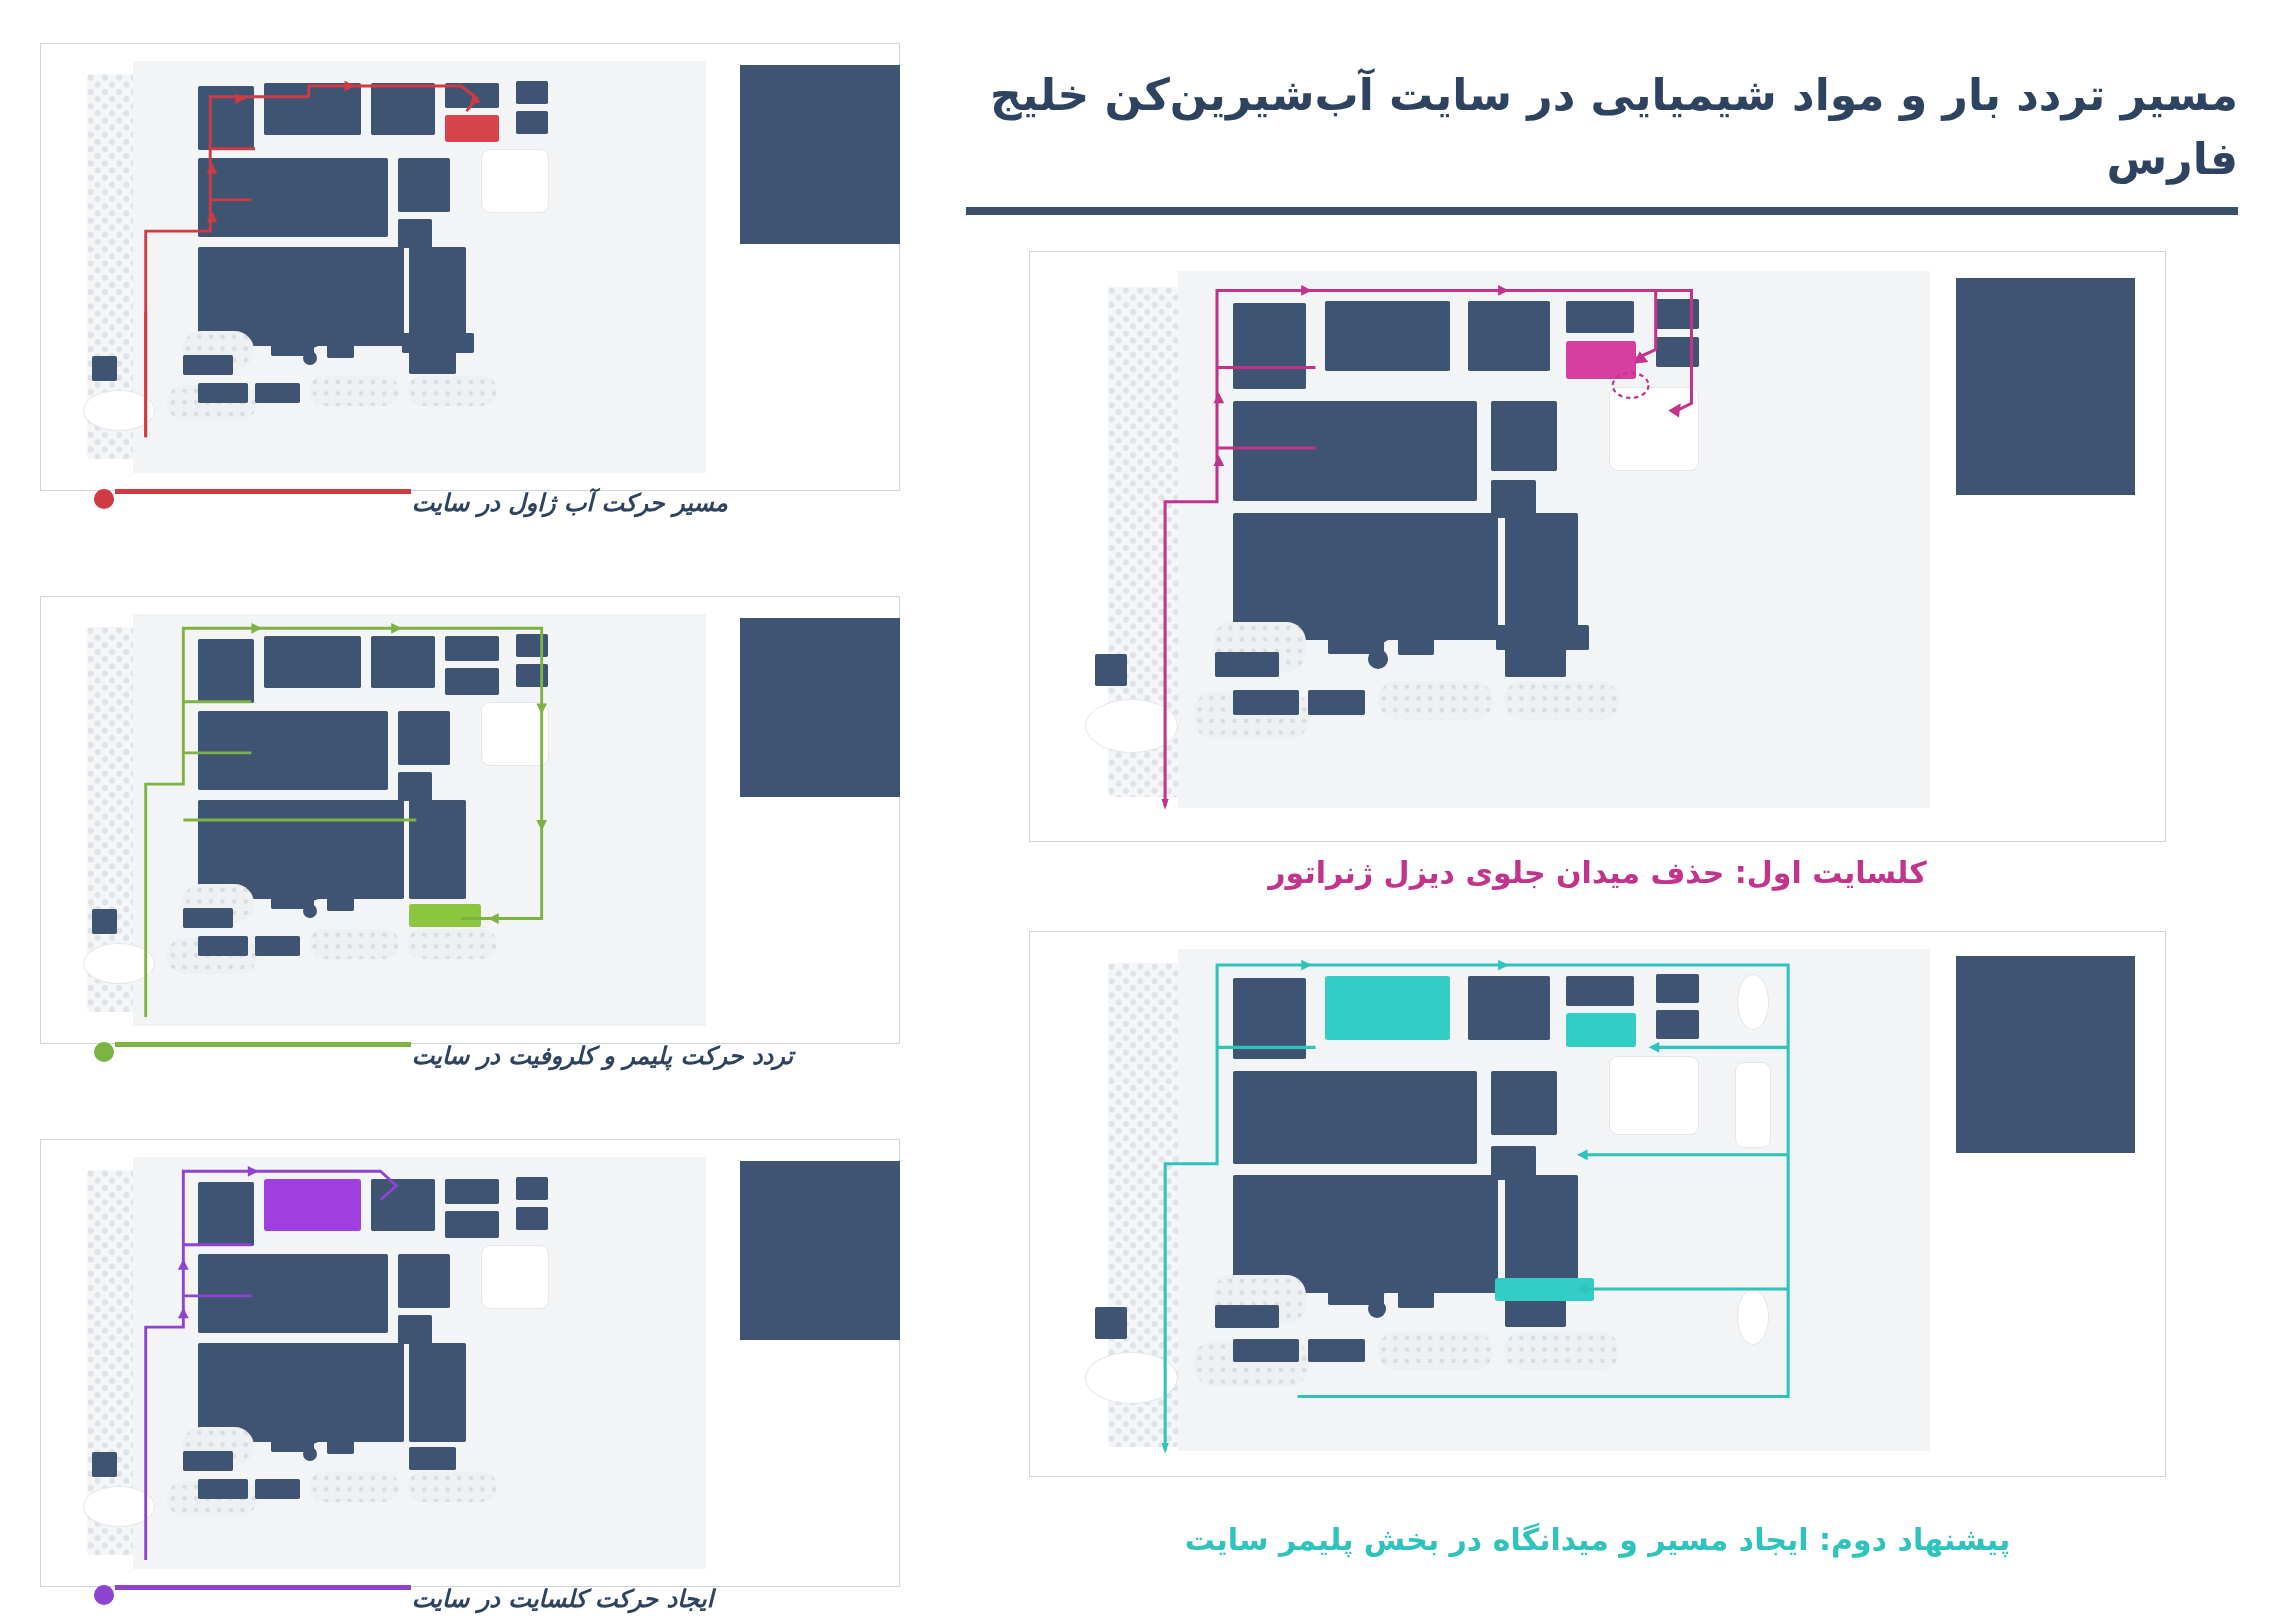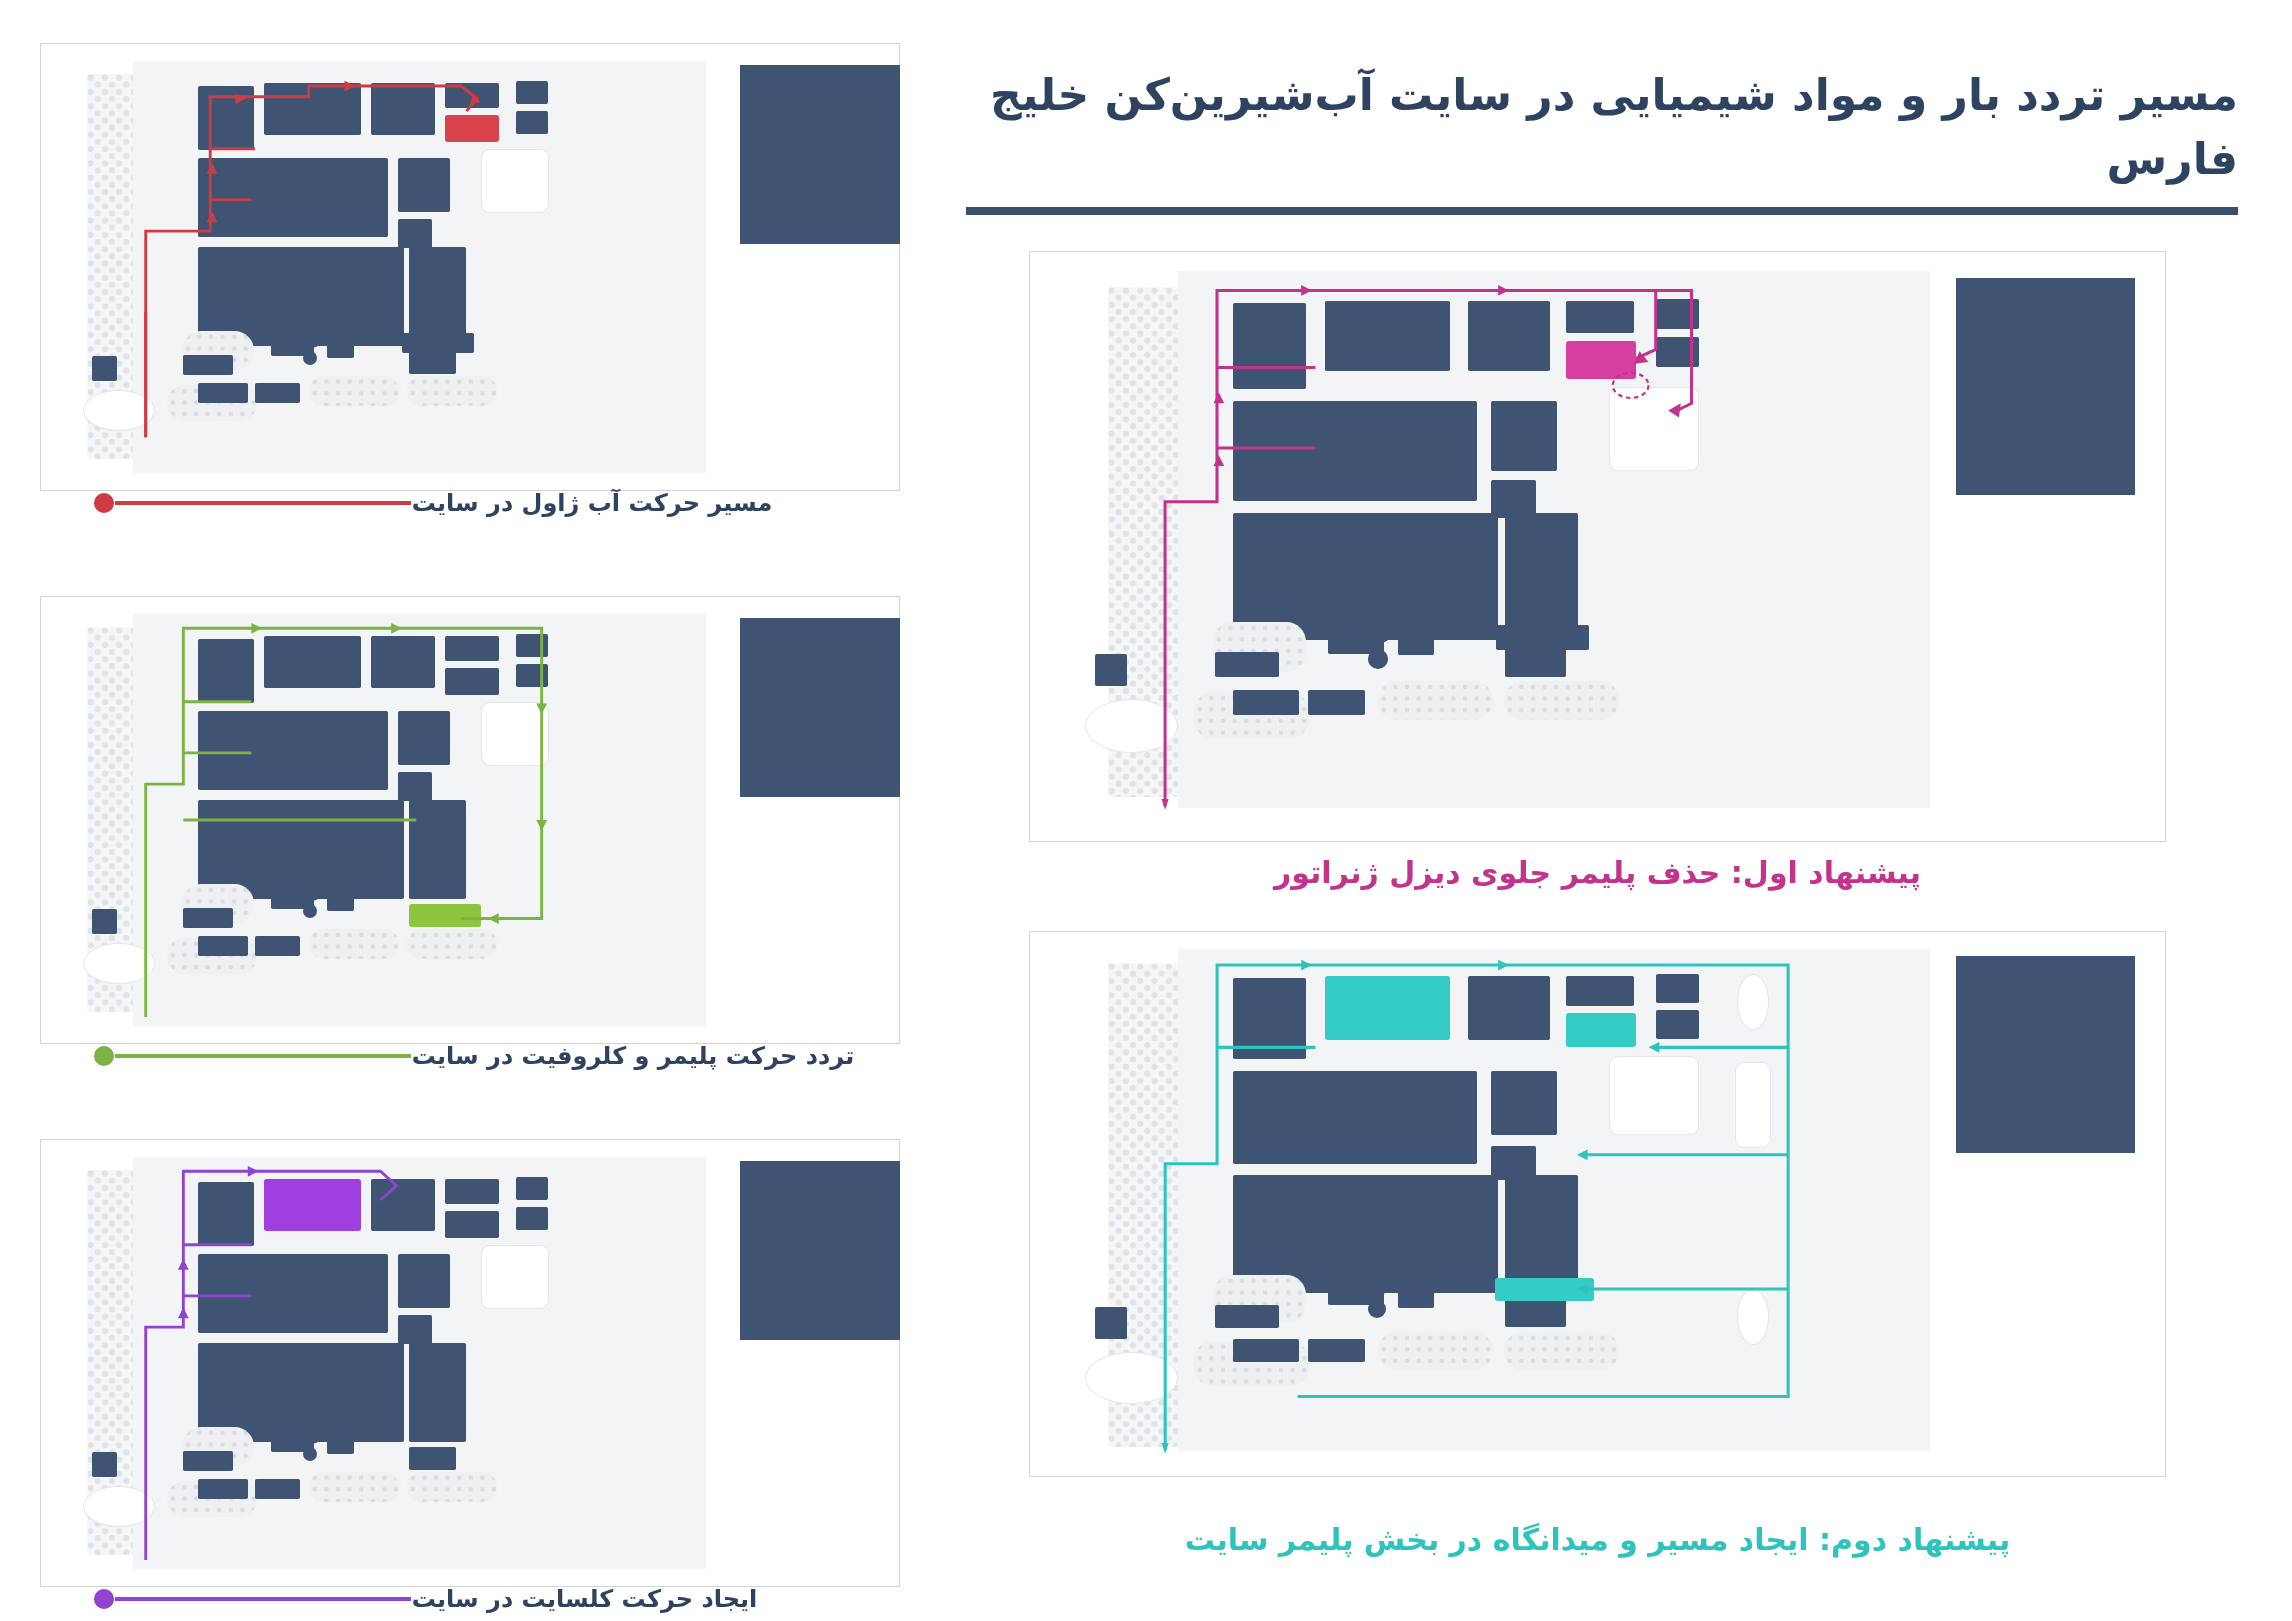--- a/index.html
+++ b/index.html
@@ -97,22 +97,23 @@
     border-radius: 19.7px;
   }
   .routeline { position: absolute; }
   .hl { position: absolute; border-radius: 2.7px; }
 
   
   .legend {
     position: absolute;
     display: flex;
     flex-direction: row-reverse;
-    align-items: center;
+    align-items: flex-start;
     gap: 1px;
+    font-style: italic;
   }
   .legend-text {
     font-size: 24px;
     font-weight: bold;
     color: #2e4360;
     white-space: nowrap;
   }
   .legend-line {
     height: 4.5px;
     width: 296px;
@@ -356,21 +357,21 @@
           <polygon points="206,170 212,158 218,170"></polygon>
           <polygon points="206,240 212,228 218,240"></polygon>
           <polygon points="148,612 152,624 156,612"></polygon>
           <polygon points="714,178 728,170 726,186"></polygon>
           <polygon points="682,112 692,124 676,126"></polygon>
         </g>
         <ellipse cx="672" cy="150" rx="20" ry="14" fill="none" stroke="#c2338c" stroke-width="2.4" stroke-dasharray="5 4"></ellipse>
       </svg>
     </div>
   </div>
-  <div class="caption" style="left:1030px; top:855px; width:1137px; color:#c2338c;">پیشنهاد اول: حذف پلیمر جلوی دیزل ژنراتور</div>
+  <div class="caption" style="left:1030px; top:855px; width:1137px; color:#c2338c;">کلسایت اول: حذف میدان جلوی دیزل ژنراتور</div>
 
   <div class="panel" style="left:1030px; top:931px; width:1137px; height:546px;">
     <div class="map-frame"></div>
     <div class="map-inner">
       <div class="trees" style="left:79px; top:32px; width:70px; height:484px; border-radius:3.6px;"></div>
       <div class="road" style="left:149px; top:18px; width:752px; height:502px;"></div>
       <div class="bld" style="left:204px; top:47px; width:73px; height:81px;"></div>
       <div class="hl" style="left:296px; top:45px; width:125px; height:64px; background:#33cdc6;"></div>
       <div class="bld" style="left:439px; top:45px; width:82px; height:64px;"></div>
       <div class="bld" style="left:537px; top:45px; width:68px; height:30px;"></div>

